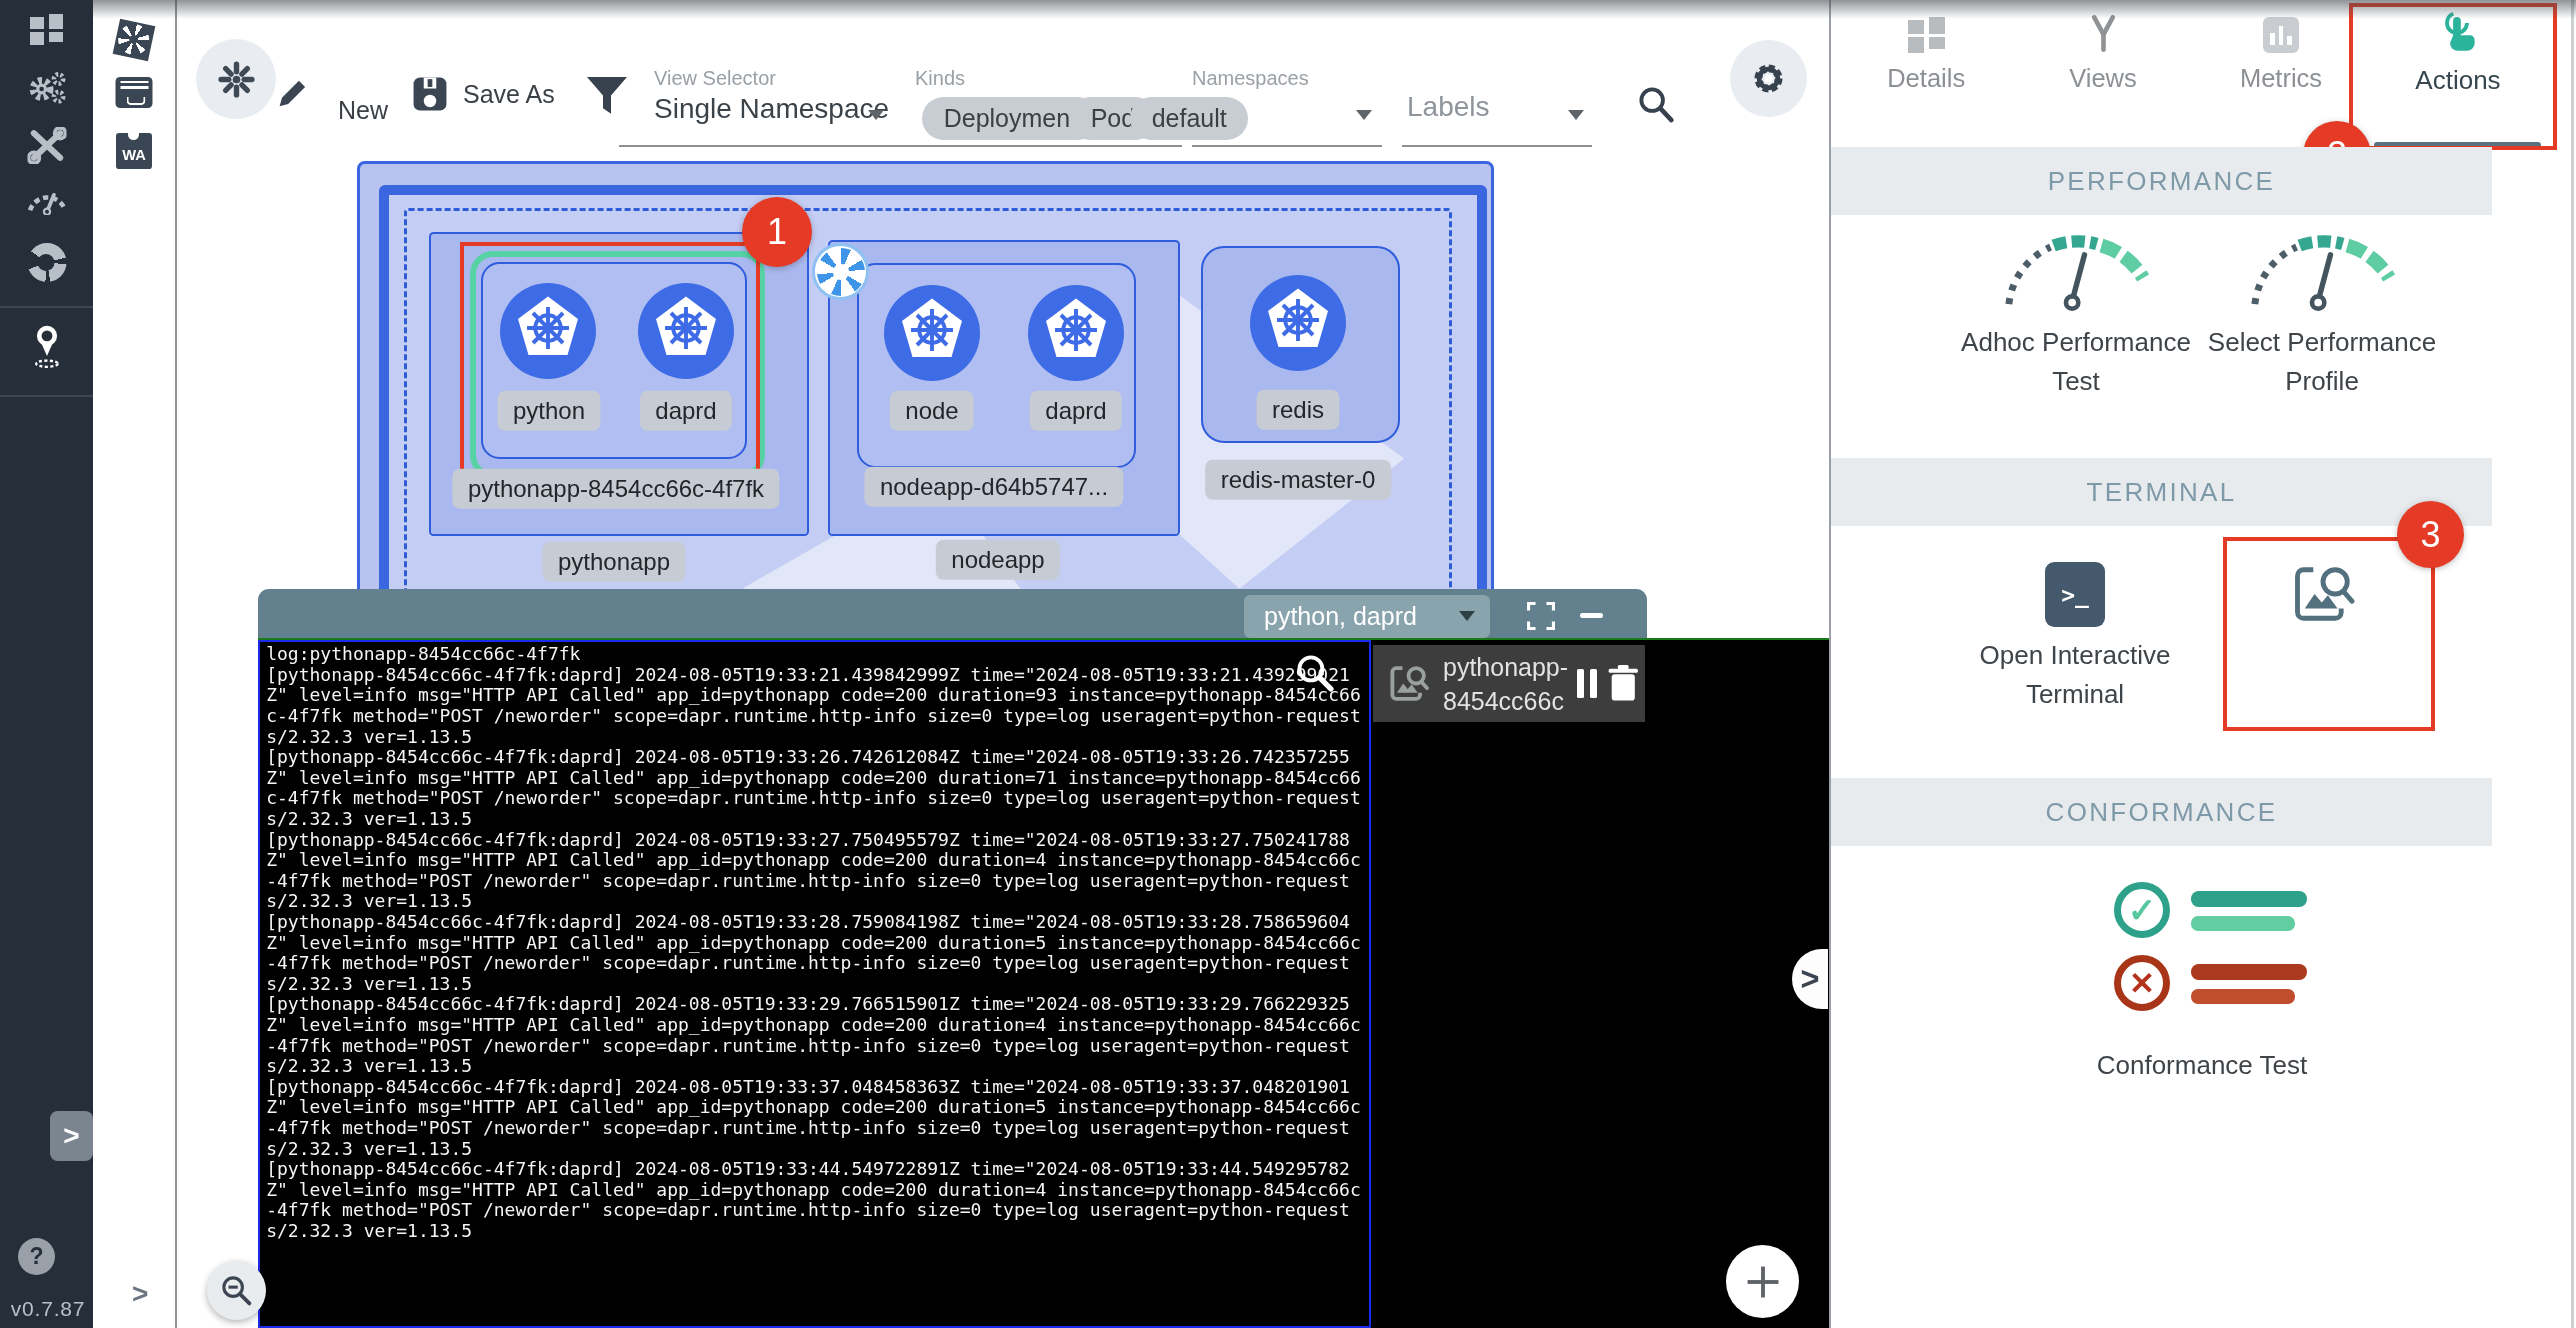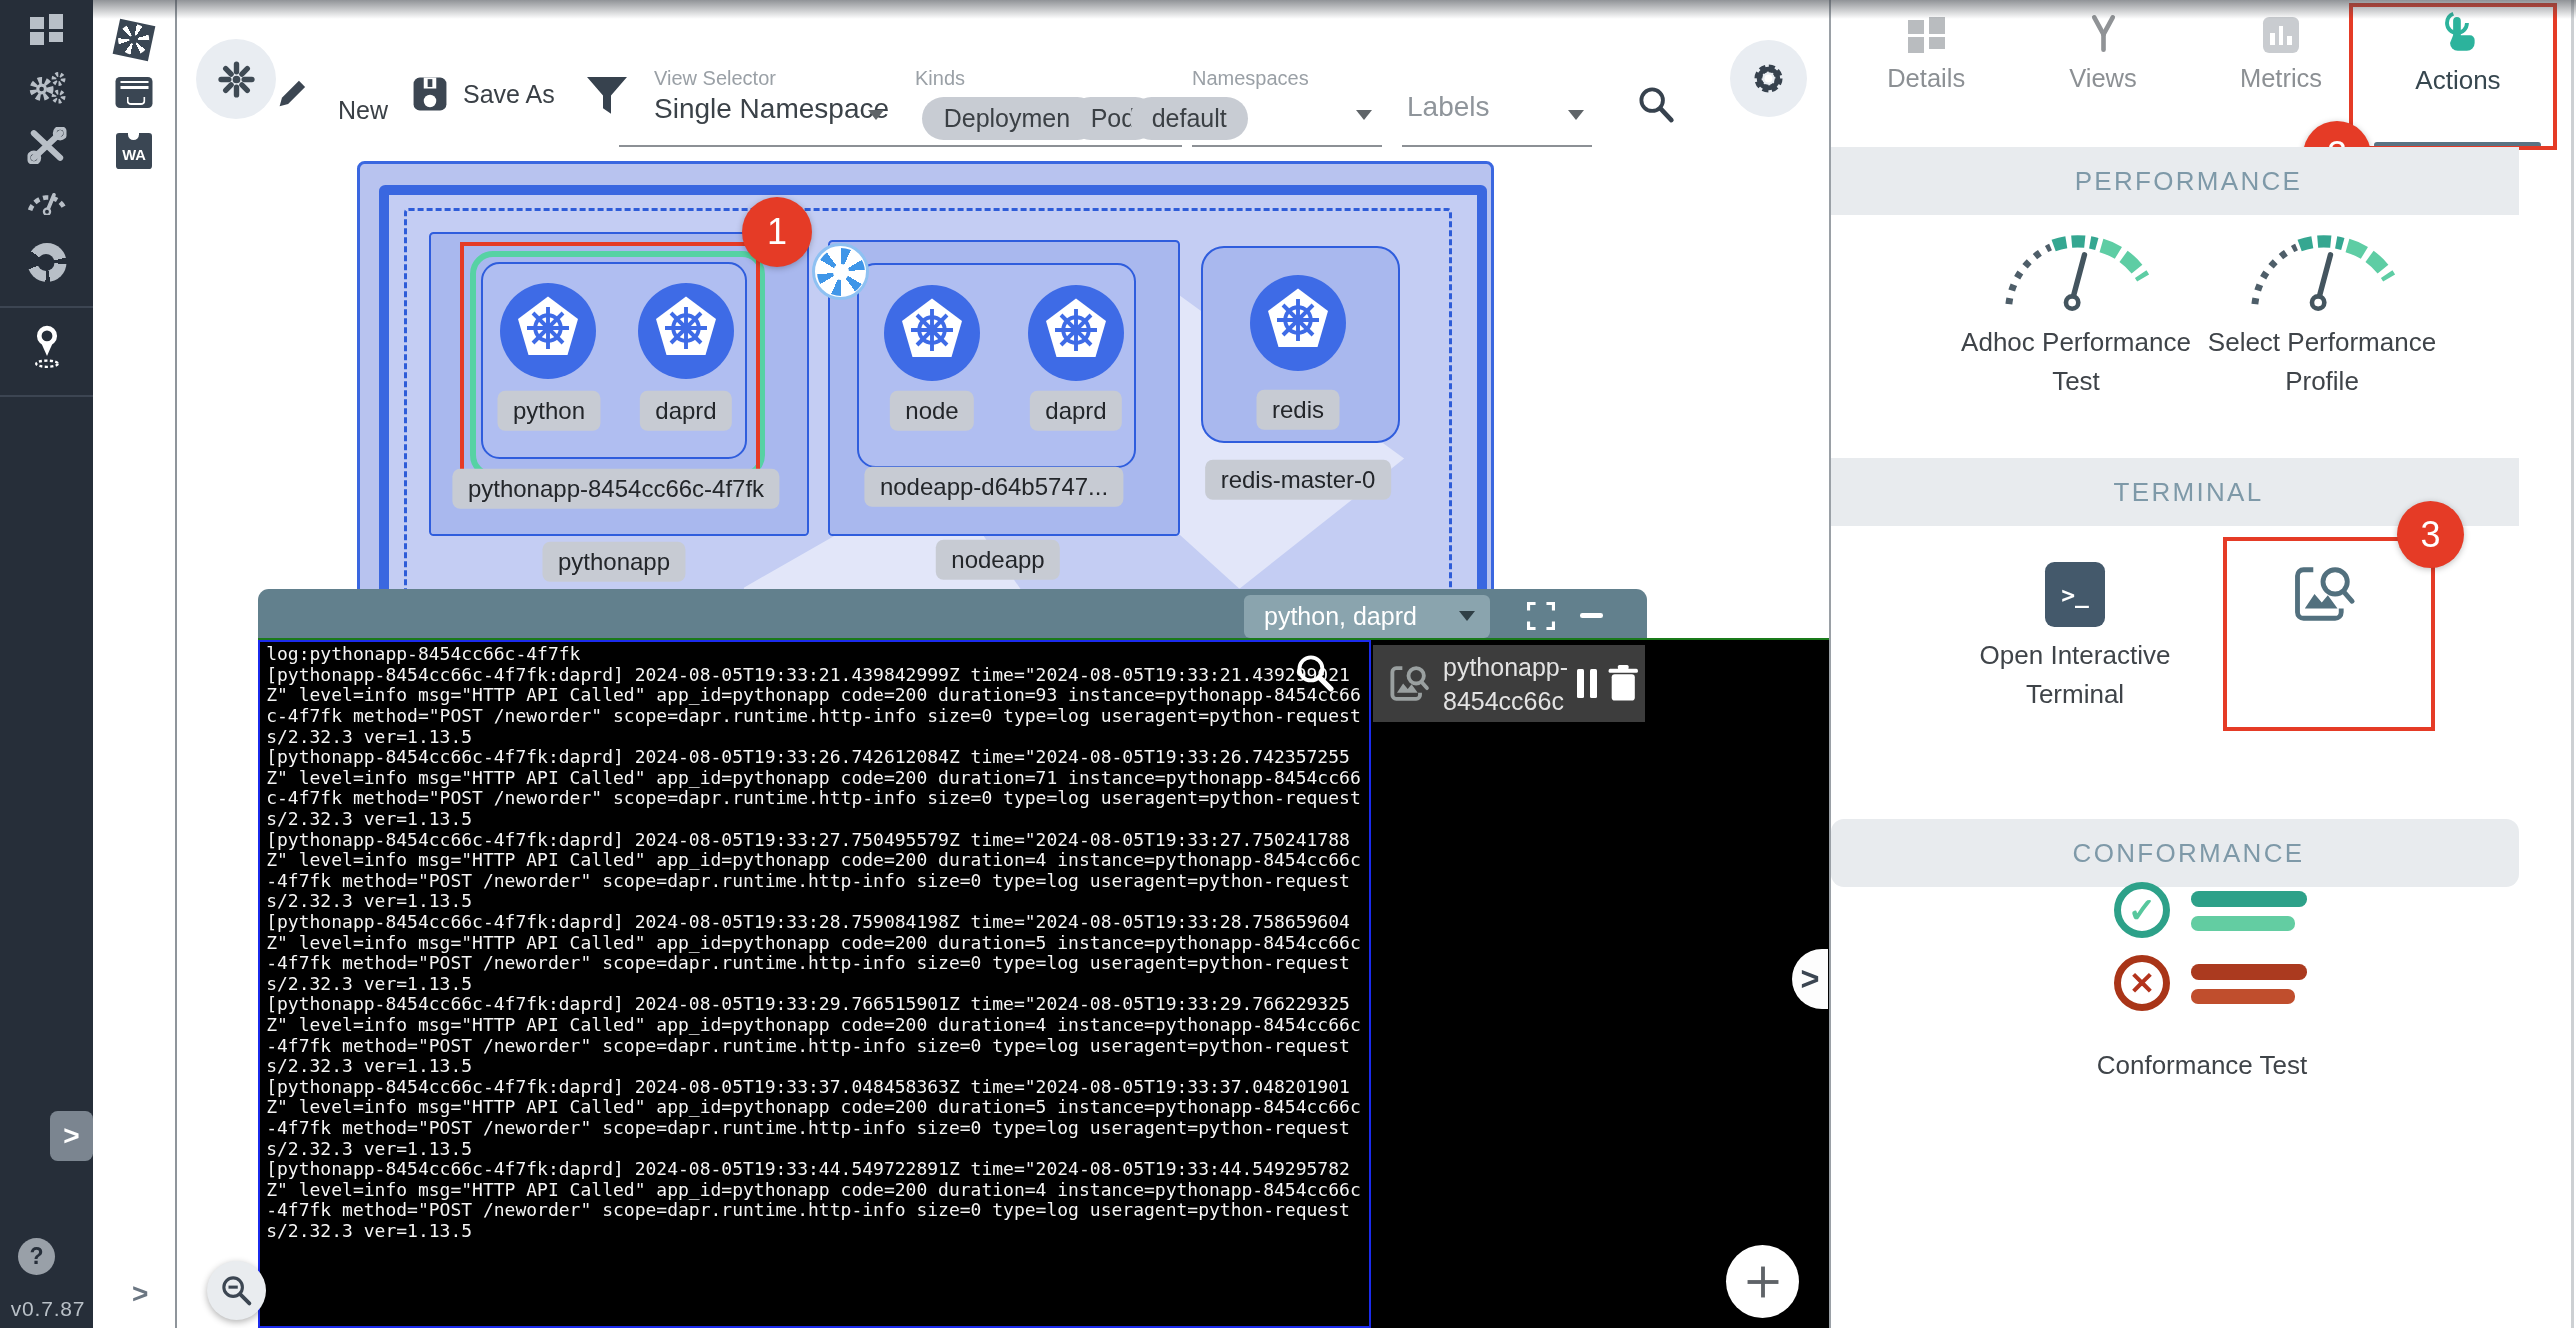--- a/index.html
+++ b/index.html
@@ -62,21 +62,21 @@
   .pause-bar{display:inline-block;width:7px;height:29px;background:#fff;border-radius:1.5px;margin-right:6.2px;}
   .fab{position:absolute;border-radius:50%;box-shadow:0 2.3px 7.7px rgba(0,0,0,.3);}
 
   
   .divider{left:1829px;top:0;width:2.3px;height:1329px;background:#9aa0a6;}
   .right-panel{left:1831px;top:0;width:745px;height:1329px;background:#fff;}
   .tab{position:absolute;top:0;width:178px;height:116px;text-align:center;}
   .tab-label{font-size:25.5px;color:#8c9094;margin-top:10.8px;}
   .tab-label.active{color:#37474f;font-size:26px;}
   .band{position:absolute;left:0;width:661px;height:68px;background:#e8ebee;display:flex;align-items:center;
-     justify-content:center;font-size:26px;color:#7e99a8;letter-spacing:2.3px;padding-left:27px;}
+     justify-content:center;font-size:26px;color:#7e99a8;letter-spacing:2.3px;}
   .action-label{position:absolute;transform:translateX(-50%);text-align:center;font-size:26px;color:#3f4449;
      line-height:39px;width:255px;}
   .r-scroll{left:2571px;top:0;width:3.1px;height:1329px;background:#cdd0d3;}
 
   .chev-btn{left:1792px;top:949px;width:36px;height:60px;background:#fdfdfd;border-radius:32.5px 0 0 32.5px;
      box-shadow:-2.3px 2.3px 6.2px rgba(0,0,0,.22);color:#3c4652;font-size:32.5px;font-weight:bold;}
 
   .top-shade{left:93px;top:0;width:2483px;height:18.6px;
      background:linear-gradient(to bottom,rgba(70,75,82,.6),rgba(70,75,82,0));pointer-events:none;z-index:60;}
 </style>
@@ -491,21 +491,21 @@
       <svg width="68" height="68" viewBox="0 0 56 56">
         <path d="M20 8 H12 a5 5 0 0 0 -5 5 V43 a5 5 0 0 0 5 5 H38 a5 5 0 0 0 5 -5 V40" fill="none" stroke="#52707e" stroke-width="4"></path>
         <path d="M13 40 l8-12 6 7 5-6 8 11z" fill="#52707e"></path>
         <circle cx="38" cy="18" r="10" fill="none" stroke="#52707e" stroke-width="4"></circle>
         <line x1="45" y1="26" x2="52" y2="34" stroke="#52707e" stroke-width="4" stroke-linecap="round"></line>
       </svg>
     </div>
     <div class="ann-box" style="left:392px;top:537px;width:204px;height:186px;"></div>
     <div class="ann-circle ctr" style="left:566px;top:501px;width:67px;height:67px;">3</div>
 
-    <div class="band" style="top:819px;border-radius:13px;">CONFORMANCE</div>
+    <div class="band" style="top:778px;">CONFORMANCE</div>
     <div class="abs" style="left:283px;top:882px;width:201px;height:139px;">
       <div class="ctr" style="position:absolute;left:0;top:0;width:56px;height:56px;border-radius:50%;border:7px solid #2da189;box-sizing:border-box;color:#57c79d;font-size:34px;font-weight:bold;">✓</div>
       <div style="position:absolute;left:77px;top:9.3px;width:116px;height:16.2px;border-radius:7.7px;background:#2da189;"></div>
       <div style="position:absolute;left:77px;top:34px;width:104px;height:14.7px;border-radius:7px;background:#63cda2;"></div>
       <div class="ctr" style="position:absolute;left:0;top:73px;width:56px;height:56px;border-radius:50%;border:7.7px solid #a93518;box-sizing:border-box;color:#b4331c;font-size:31px;font-weight:bold;">✕</div>
       <div style="position:absolute;left:77px;top:82px;width:116px;height:16.2px;border-radius:7.7px;background:#ab3a1f;"></div>
       <div style="position:absolute;left:77px;top:107px;width:104px;height:14.7px;border-radius:7px;background:#c04e2d;"></div>
     </div>
     <div class="action-label" style="left:371px;top:1046px;width:310px;">Conformance Test</div>
   </div>

